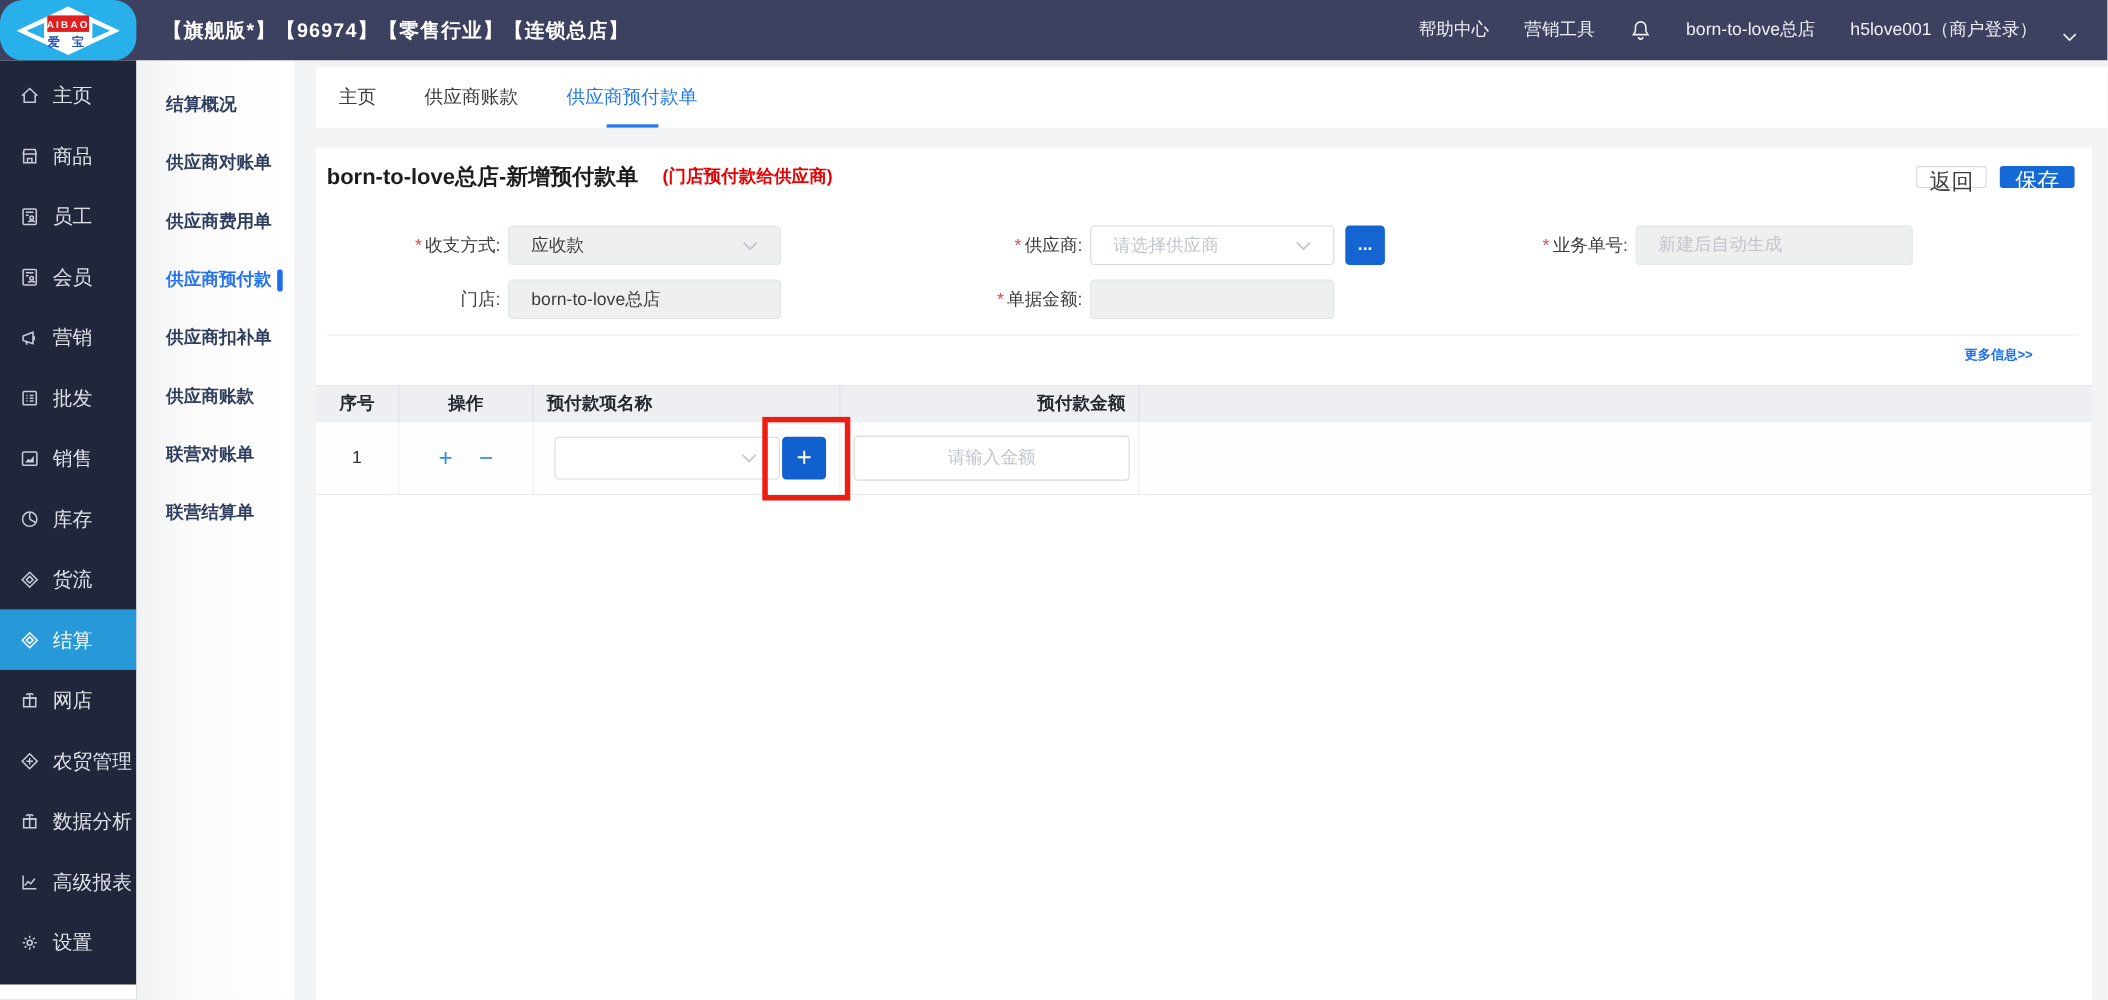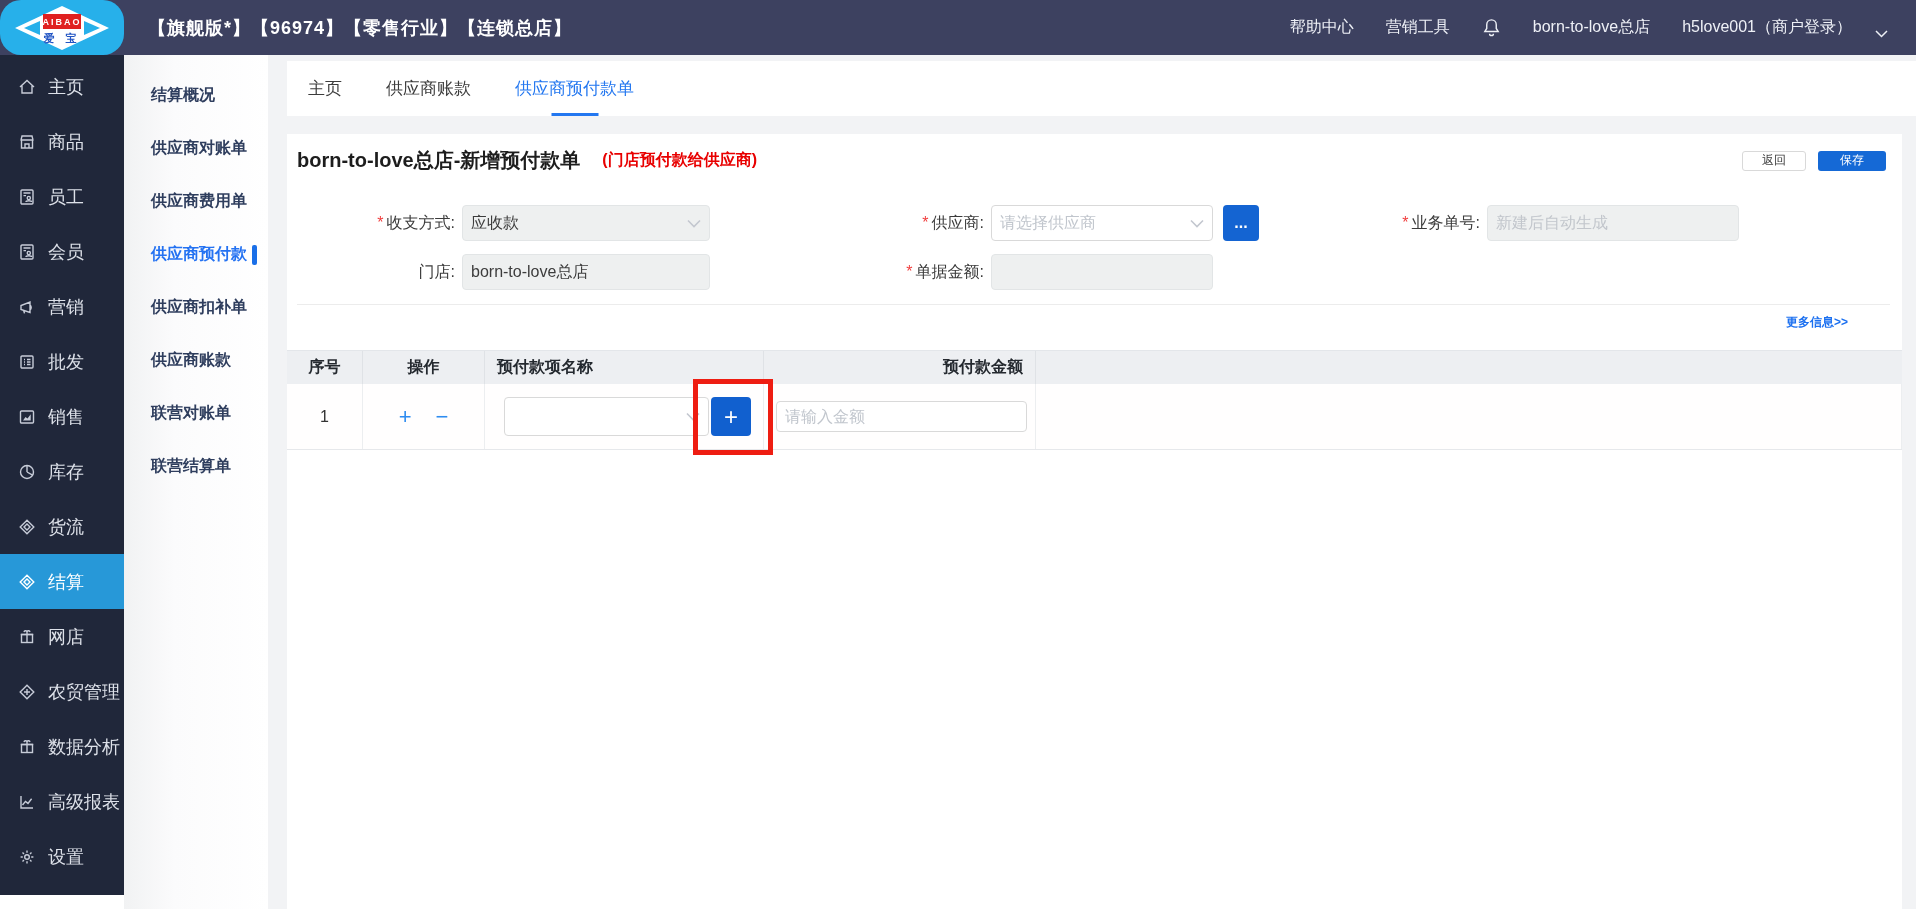--- a/index.html
+++ b/index.html
@@ -35,31 +35,31 @@
   .content { flex:1; display:flex; flex-direction:column; background:#f2f3f5; }
   .tabstrip { height:55px; margin:6px 0 0 19px; background:#ffffff; display:flex; align-items:center; padding-left:21px; gap:44px; }
   .tab { font-size:17px; color:#3c3c3c; cursor:pointer; height:100%; display:flex; align-items:center; position:relative; }
   .tab.active { color:#2377f0; }
   .tab.active::after { content:""; position:absolute; bottom:0; left:50%; transform:translateX(-50%); width:47px; height:3px; background:#2377f0; }
 
   .panel { flex:1; margin:18px 14px 0 19px; background:#ffffff; overflow:hidden; }
   .panel-head { display:flex; align-items:center; padding:9px 16px 0 10px; height:44px; }
   .page-title { font-size:20px; font-weight:700; color:#1d1d1d; }
   .page-annotation { margin-left:22px; font-size:16px; font-weight:700; color:#e80000; }
-  .btn { height:20px; border-radius:3px; font-size:12px; cursor:pointer; font-family:inherit; }
+  .btn { height:20px; border-radius:3px; font-size:20px; cursor:pointer; font-family:inherit; }
   .btn-back { width:64px; margin-left:auto; background:#ffffff; border:1px solid #d9d9d9; color:#3c3c3c; }
   .btn-save { width:68px; margin-left:12px; background:#1569d6; border:none; color:#ffffff; }
 
   
   .form { margin-top:27px; }
   .form-row { display:flex; align-items:center; height:36px; margin-bottom:13px; }
   .fl { color:#3b3b3b; font-size:16px; text-align:right; padding-right:7px; white-space:nowrap; }
   .fl1 { width:175px; } .fl2 { width:281px; } .fl3 { width:228px; }
   .req { color:#f03e3e; margin-right:3px; }
-  .ctl { height:36px; border-radius:4px; font-size:16px; display:flex; align-items:center; padding:0 8px; font-family:inherit; }
+  .ctl { height:36px; border-radius:4px; font-size:16px; display:flex; align-items:center; padding:0 20px; font-family:inherit; }
   .ctl.grey { background:#eef0f0; border:1px solid #e2e5e6; color:#3c3c3c; }
   .ctl.white { background:#ffffff; border:1px solid #d9d9d9; color:#3c3c3c; }
   .ctl1 { width:248px; } .ctl2 { width:222px; } .ctl3 { width:252px; }
   input.ctl { display:block; line-height:34px; }
   input.ctl.grey::placeholder { color:#c2c6cc; }
   input.ctl.white::placeholder { color:#c1c6cd; }
   .ph { color:#c1c6cd; }
   .chev { margin-left:auto; flex:0 0 14px; }
   .browse-btn { width:36px; height:36px; margin-left:10px; background:#1464d2; border:none; border-radius:4px; color:#ffffff; font-size:16px; font-weight:700; cursor:pointer; line-height:10px; }
 
@@ -79,21 +79,21 @@
   .c5 { flex:1; border-right:none; }
   .trow { display:flex; height:66px; border-bottom:1px solid #e6e8eb; background:#fffefe; }
   .td { display:flex; align-items:center; border-right:1px solid #eceef0; font-size:16px; color:#333333; }
   .td.c1 { justify-content:center; }
   .td.c2 { justify-content:center; gap:24px; }
   .op { color:#2e8cf0; font-size:22px; cursor:pointer; line-height:1; }
   .name-select { width:205px; height:39px; margin-left:7px; }
   .addbtn-wrap { position:relative; margin-left:2px; }
   .addbtn { width:40px; height:39px; background:#1160cf; border:none; border-radius:4px; color:#ffffff; font-size:24px; cursor:pointer; display:flex; align-items:center; justify-content:center; z-index:2; position:relative; }
   .red-frame { position:absolute; left:-18px; top:-18px; width:80px; height:76px; border:5px solid #ee1d12; z-index:4; pointer-events:none; }
-  .amount-input { width:251px; height:31px; margin-left:12px; }
+  .amount-input { width:251px; height:41px; margin-left:12px;text-align:center; }
 </style>
 </head>
 <body>
 
 <div class="app">
 
   <header class="topbar">
     <div class="logo-box">
       <svg width="104" height="46" viewBox="0 0 104 46">
         <polygon points="52,1 99,23 52,45 5,23" fill="#ffffff"></polygon>

